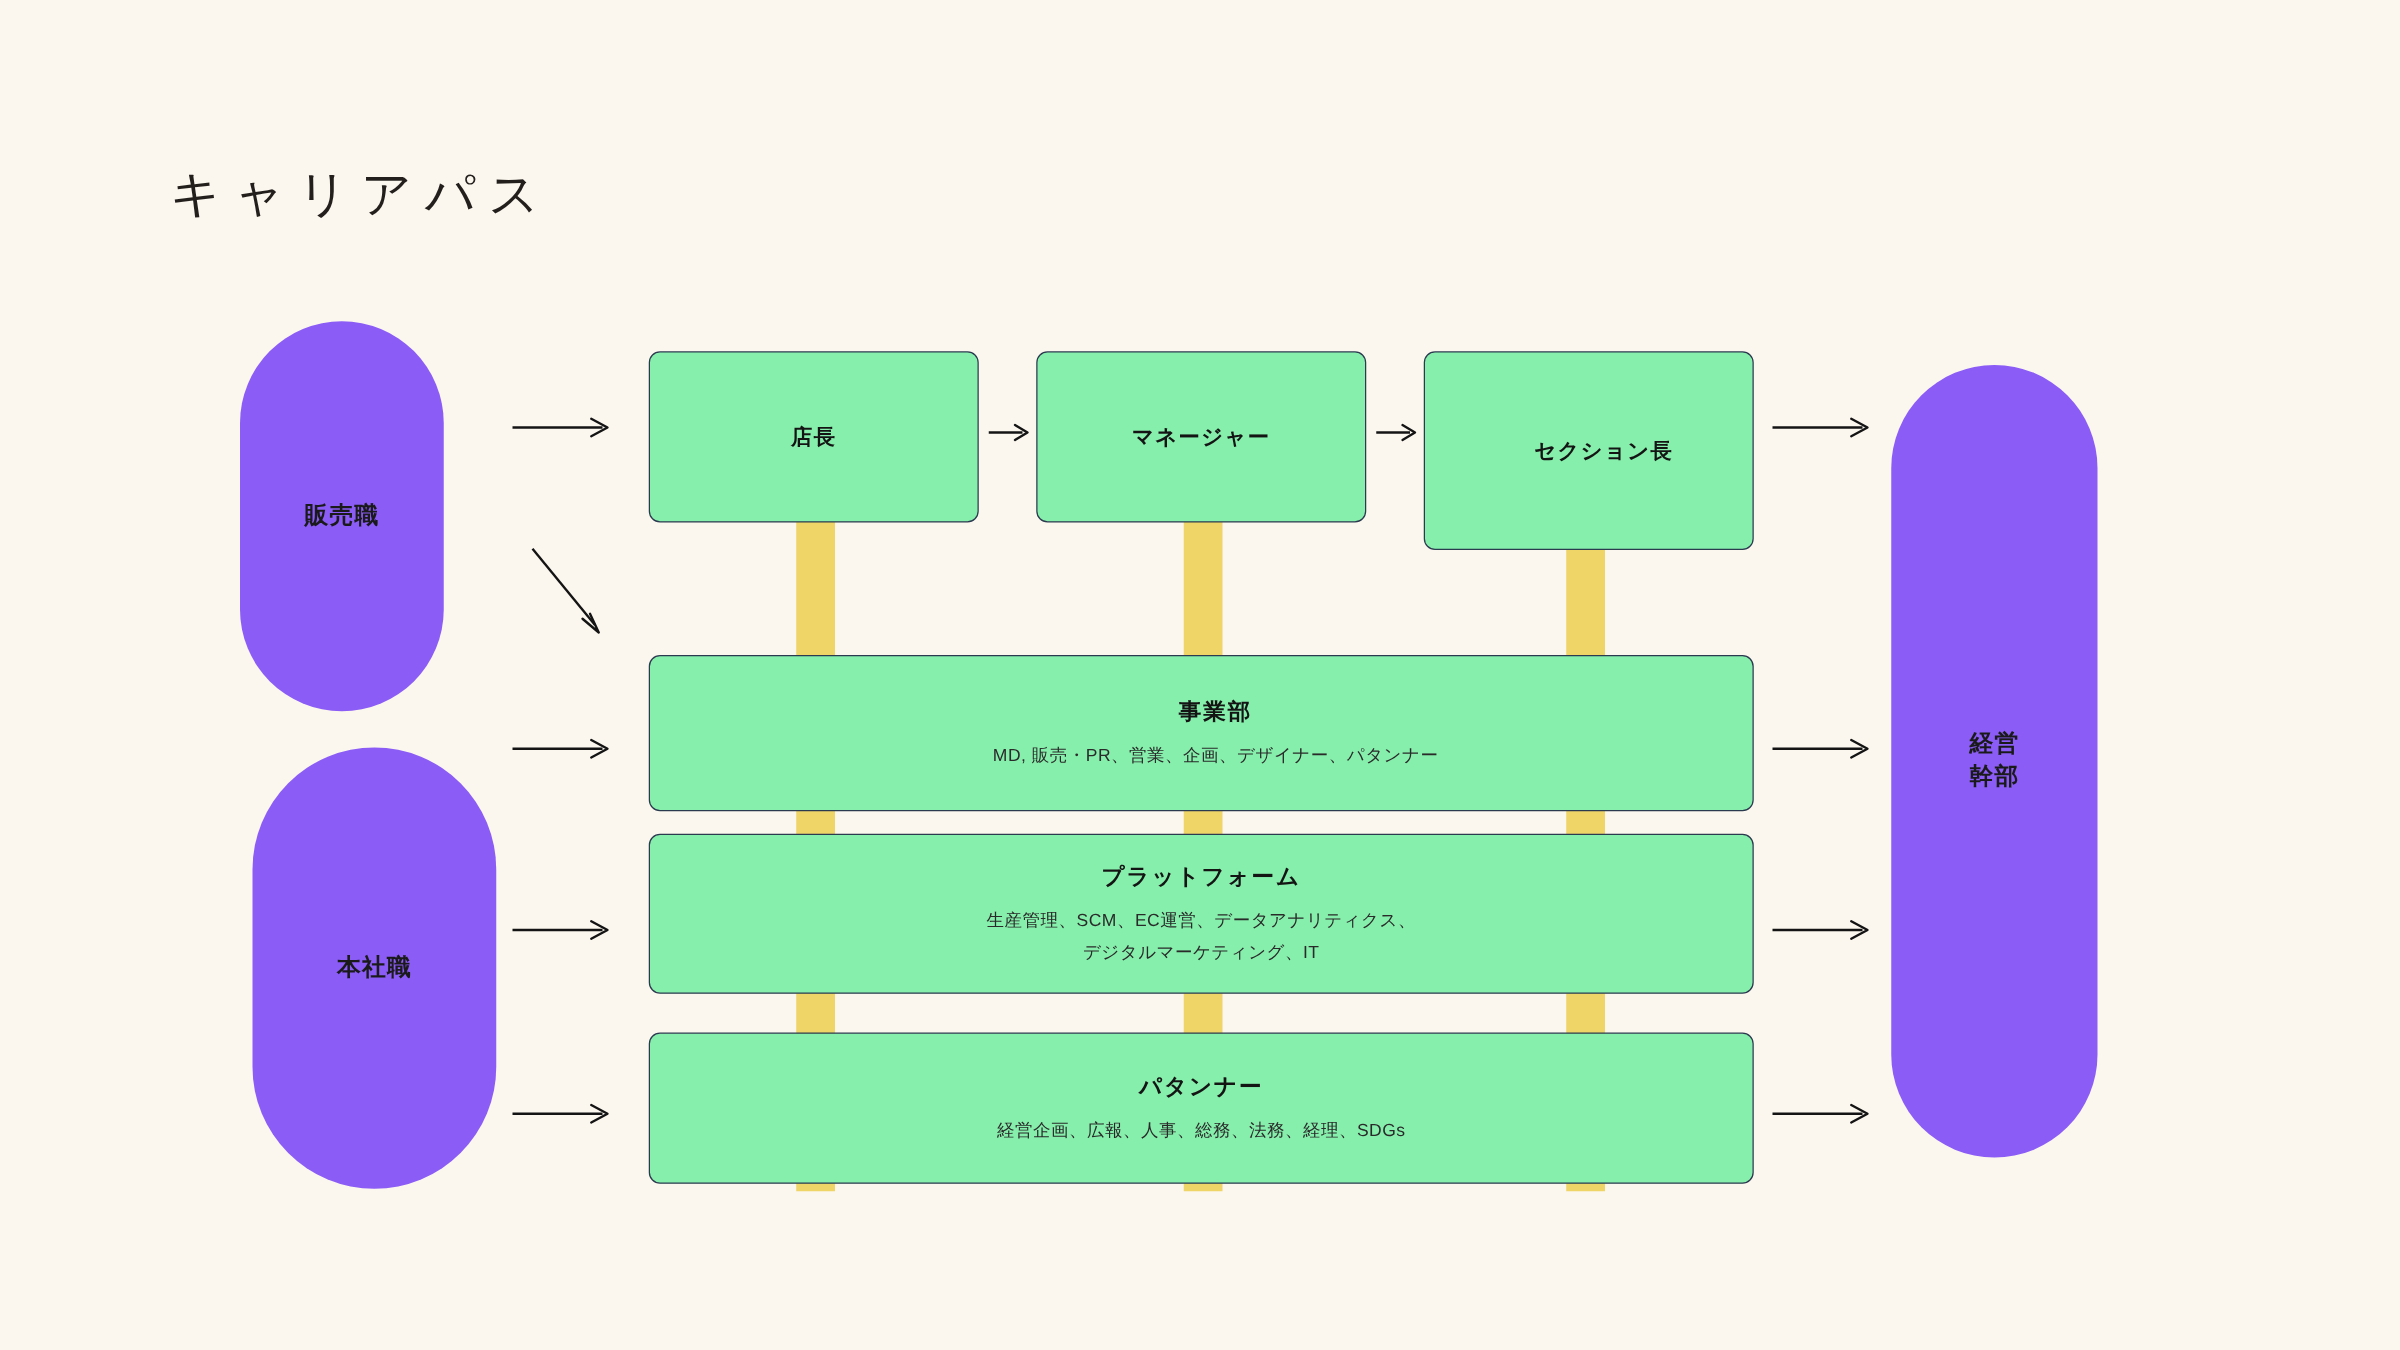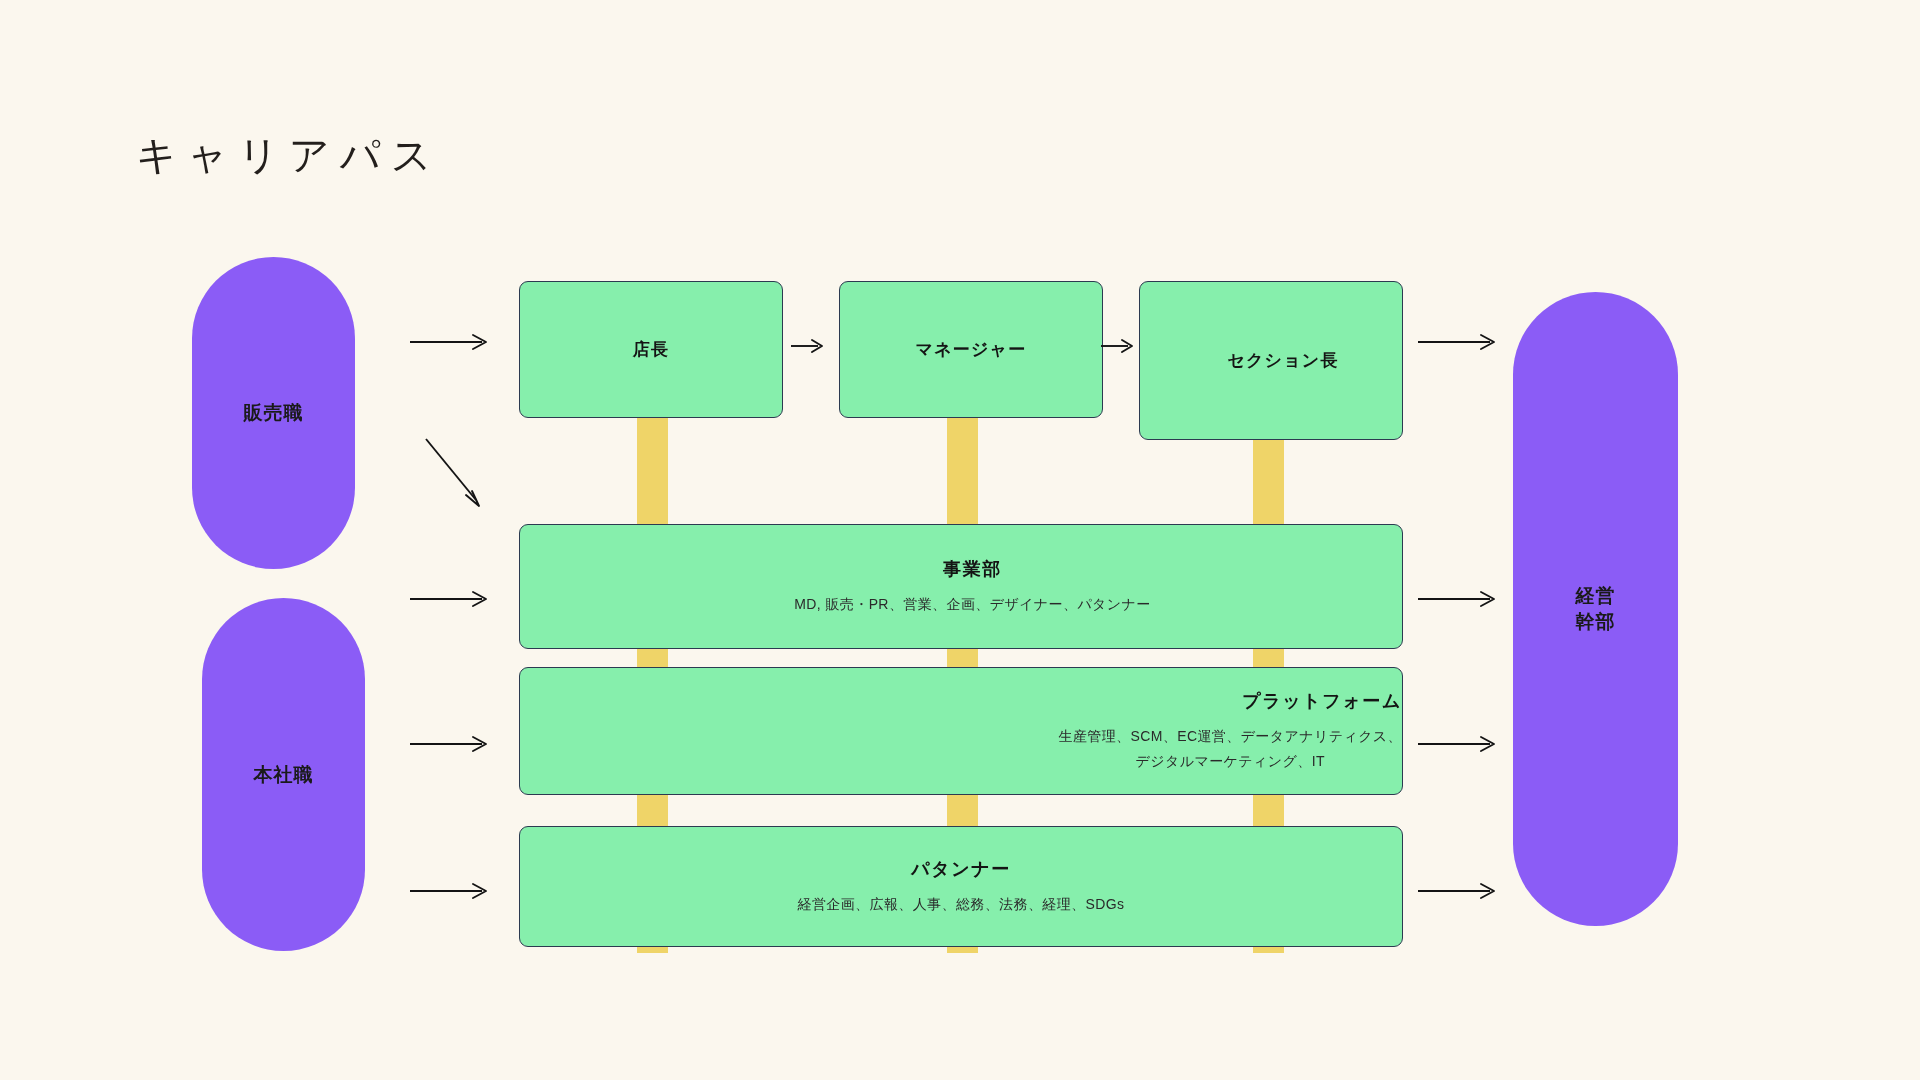--- a/index.html
+++ b/index.html
@@ -43,21 +43,21 @@
     align-items: center;
     justify-content: center;
     text-align: center;
     font-weight: bold;
     font-size: 19px;
     line-height: 1.35;
     color: #1A1A1A;
     letter-spacing: 1px;
   }
   .pill-sales      { left: 192px;  top: 257px; width: 163px; height: 312px; }
-  .pill-hq         { left: 202px;  top: 598px; width: 163px; height: 353px; }
+  .pill-hq         { left: 202px;  top: 598px; width: 195px; height: 353px; }
   .pill-exec       { left: 1513px; top: 292px; width: 165px; height: 634px; }
   .pill-exec .pill-text { white-space: pre-line; }
 
   
   .ybar {
     position: absolute;
     background: #EFD468;
     z-index: 1;
   }
 
@@ -87,26 +87,26 @@
     font-size: 14px;
     line-height: 1.72;
     letter-spacing: 0.4px;
     color: #2A2A2A;
     text-align: center;
     white-space: pre-line;
   }
 
   
   .box-ten   { left: 519px;  top: 281px; width: 264px; height: 137px; }
-  .box-mgr   { left: 829px;  top: 281px; width: 264px; height: 137px; margin-left: 10px; }
+  .box-mgr   { left: 829px;  top: 281px; width: 264px; height: 137px; }
   .box-sec   { left: 1139px; top: 281px; width: 264px; height: 159px; padding-left: 24px; }
 
   
   .box-biz   { left: 519px;  top: 524px; width: 884px; height: 125px; padding-left: 23px; }
-  .box-plat  { left: 519px;  top: 667px; width: 884px; height: 128px; align-items: flex-end; }
+  .box-plat  { left: 519px;  top: 667px; width: 884px; height: 128px; }
   .box-corp  { left: 519px;  top: 826px; width: 884px; height: 121px; }
 
   
   .arrow { position: absolute; z-index: 4; }
   .arrow svg { display: block; overflow: visible; }
 
   .arrow-in-1   { left: 410px;  top: 333px; }
   .arrow-in-2   { left: 410px;  top: 590px; }
   .arrow-in-3   { left: 410px;  top: 735px; }
   .arrow-in-4   { left: 410px;  top: 882px; }

